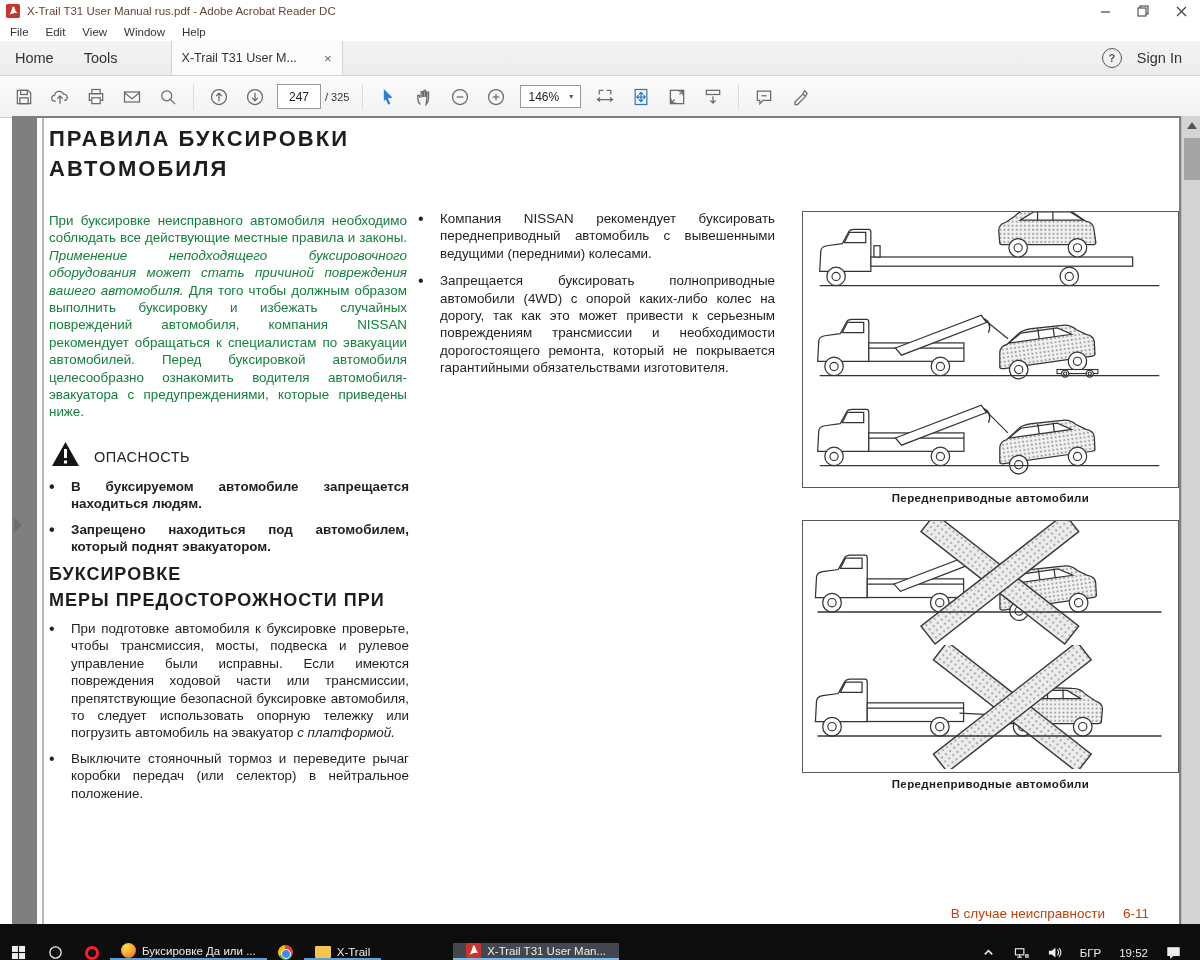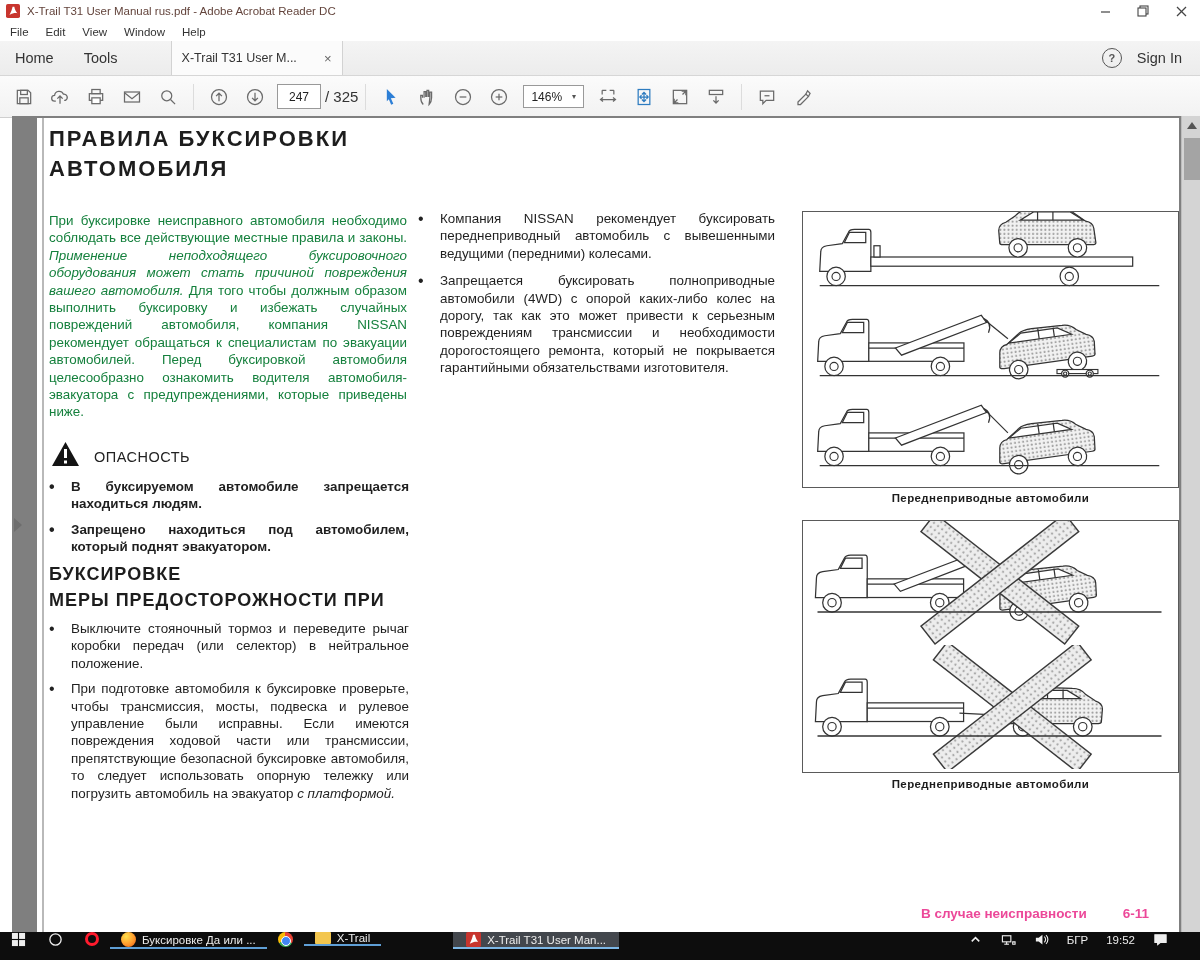--- a/index.html
+++ b/index.html
@@ -18,21 +18,21 @@
   .doctab .close{margin-left:auto;color:#666;font-size:13px}
   .tabright{margin-left:auto;display:flex;align-items:center;gap:15px;padding-right:18px}
   .helpcirc{width:18px;height:18px;border:1.6px solid #555;border-radius:50%;display:flex;align-items:center;justify-content:center;font-size:11px;color:#555;font-weight:700}
   .signin{font-size:14.5px;color:#333}
   
   .toolbar{height:41px;background:linear-gradient(#fbfbfb,#f2f2f2);border-bottom:1px solid #cfcfcf;display:flex;align-items:center;padding-left:6px}
   .tbtn{width:36px;height:30px;display:flex;align-items:center;justify-content:center}
   .tbtn svg{width:20px;height:20px;stroke:#6a6a6a;fill:none;stroke-width:1.5}
   .sep{width:1px;height:26px;background:#dcdcdc;margin:0 7px}
   .pagebox{width:38px;height:21px;border:1px solid #999;background:#fff;text-align:center;font-size:12px;color:#222;margin:0 4px}
-  .pagetotal{font-size:15px;color:#333;margin-right:0;white-space:nowrap}
+  .pagetotal{font-size:11px;color:#333;margin-right:6px;white-space:nowrap}
   .zoombox{height:21px;border:1px solid #999;background:#fff;display:flex;align-items:center;padding:0 7px;font-size:12px;color:#222;gap:10px;margin:0 6px}
   .caret{font-size:8px;color:#555}
   
   .docarea{position:absolute;top:116px;left:12px;width:1200px;height:928px;background:#7f7f7f;overflow:hidden}
   .whitedge{position:absolute;right:0;top:0;bottom:0;width:10px;background:#fafafa}
   .page{position:absolute;left:25px;top:2px;width:1142px;height:814px;background:#fff;color:#222}
   .page::before{content:'';position:absolute;left:5px;top:0;bottom:0;width:2px;background:#b9b9b9}
   .h1{position:absolute;left:12px;top:6px;font-size:22px;font-weight:700;letter-spacing:2px;line-height:30px;color:#1d1d1d}
   .col1p{position:absolute;left:12px;top:94px;width:358px;font-size:13.4px;line-height:17.4px;text-align:justify;color:#15803d}
   .danger{position:absolute;left:14px;top:323px;display:flex;align-items:flex-end;gap:14px}
@@ -49,43 +49,43 @@
   .col2 .b-row{margin-bottom:10px}
   .frame{position:absolute;left:765px;width:377px;border:1px solid #5a5a5a;background:#fff;box-sizing:border-box}
   .frame1{top:93px;height:277px}
   .frame2{top:402px;height:253px}
   .scene{display:block;width:373px}
   .scene.s1{height:90px}
   .scene.s2{height:124px}
   .cap{position:absolute;left:765px;width:377px;text-align:center;font-size:11.5px;font-weight:700;letter-spacing:.4px;color:#1d1d1d}
   .cap1{top:374px}
   .cap2{top:660px}
-  .pfooter{position:absolute;top:788px;right:30px;display:flex;gap:36px;font-size:13.5px;font-weight:700;color:#ec4899}
+  .pfooter{position:absolute;top:788px;right:30px;display:flex;gap:18px;font-size:13.5px;font-weight:400;color:#c2410c}
   
   .vscroll{position:absolute;right:10px;top:0;bottom:0;width:20px;background:#d4d4d4;border-left:1px solid #bdbdbd}
   .varrow{position:absolute;left:0;width:20px;height:18px;display:flex;align-items:center;justify-content:center}
   .tri-up{width:0;height:0;border-left:5px solid transparent;border-right:5px solid transparent;border-bottom:7px solid #555}
   .tri-dn{width:0;height:0;border-left:5px solid transparent;border-right:5px solid transparent;border-top:7px solid #555}
   .vthumb{position:absolute;left:2px;top:22px;width:16px;height:42px;background:#a4a4a4}
   .panearrow{position:absolute;top:402px;width:0;height:0}
   .pa-left{left:2px;border-top:7px solid transparent;border-bottom:7px solid transparent;border-left:8px solid #6e6e6e}
   .pa-right{right:2px;border-top:7px solid transparent;border-bottom:7px solid transparent;border-right:8px solid #6e6e6e}
   
-  .taskbar{position:absolute;left:0;bottom:0;width:1200px;height:28px;background:#0d0d0d;display:flex;align-items:flex-start;color:#ededed}
+  .taskbar{position:absolute;left:0;bottom:0;width:1200px;height:36px;background:#0d0d0d;display:flex;align-items:flex-end;color:#ededed}
   .tk{display:flex;align-items:center;justify-content:center;padding:0 11px;box-sizing:border-box}
   .tk svg{width:15px;height:15px}
   .tkapp{gap:6px;font-size:11.5px;border-bottom:2px solid #5f9fd6;max-width:170px;white-space:nowrap;overflow:hidden}
   .tkactive{background:#43474d;border-bottom:2px solid #7db7e6;margin-left:72px;padding:0 13px}
   .fficon{width:15px;height:15px;border-radius:50%;background:radial-gradient(circle at 35% 30%,#ffe14d,#ff9a2e 55%,#e3570f);flex:none}
   .cricon{width:15px;height:15px;border-radius:50%;background:conic-gradient(#ea4335 0 120deg,#34a853 120deg 240deg,#fbbc05 240deg 360deg);position:relative;flex:none}
   .cricon::after{content:'';position:absolute;left:3.5px;top:3.5px;width:8px;height:8px;border-radius:50%;background:#4285f4;border:1.5px solid #fff}
   .opicon{width:14px;height:14px;border-radius:50%;border:3.2px solid #ff1b2d;box-sizing:border-box;flex:none}
   .folder{width:16px;height:12px;background:#f3c64f;border-radius:1px;position:relative;flex:none}
   .folder::before{content:'';position:absolute;left:0;top:-3px;width:7px;height:3px;background:#e4b63e;border-radius:1px 1px 0 0}
-  .tray{margin-left:auto;display:flex;align-items:center;gap:4px;padding-right:25px;font-size:11.5px}
+  .tray{margin-left:auto;display:flex;align-items:center;gap:4px;padding-right:12px;font-size:11.5px}
   .tray .tk{padding:0 7px}
 </style>
 </head>
 <body>
 
 <div class="titlebar">
   <svg class="appicon" viewBox="0 0 16 16">
       <rect width="16" height="16" rx="2" fill="#c8352e"></rect>
       <path d="M4 12.5 C6 8.5 7 5.5 7.5 3 L9.5 3 C10 6 11.5 9 13 10.5 C10.5 10 7 10.6 4 12.5 Z" fill="#fff"></path>
     </svg>
@@ -281,25 +281,25 @@
         </div>
     </div>
 
     <div class="h2">
       <div>БУКСИРОВКЕ</div>
       <div>МЕРЫ ПРЕДОСТОРОЖНОСТИ ПРИ</div>
     </div>
     <div class="cbullets">
       <div class="b-row">
           <span class="b-dot"></span>
-          <div class="b-txt">Выключите стояночный тормоз и переведите рычаг коробки передач (или селектор) в нейтральное положение.</div>
+          <div class="b-txt"><span>При подготовке автомобиля к буксировке проверьте, чтобы трансмиссия, мосты, подвеска и рулевое управление были исправны. Если имеются повреждения ходовой части или трансмиссии, препятствующие безопасной буксировке автомобиля, то следует использовать опорную тележку или погрузить автомобиль на эвакуатор </span><i>с платформой.</i></div>
         </div>
       <div class="b-row">
           <span class="b-dot"></span>
-          <div class="b-txt"><span>При подготовке автомобиля к буксировке проверьте, чтобы трансмиссия, мосты, подвеска и рулевое управление были исправны. Если имеются повреждения ходовой части или трансмиссии, препятствующие безопасной буксировке автомобиля, то следует использовать опорную тележку или погрузить автомобиль на эвакуатор </span><i>с платформой.</i></div>
+          <div class="b-txt">Выключите стояночный тормоз и переведите рычаг коробки передач (или селектор) в нейтральное положение.</div>
         </div>
     </div>
 
     <div class="col2">
       <div class="b-row">
           <span class="b-dot"></span>
           <div class="b-txt">Компания NISSAN рекомендует буксировать переднеприводный автомобиль с вывешенными ведущими (передними) колесами.</div>
         </div>
       <div class="b-row">
           <span class="b-dot"></span>

